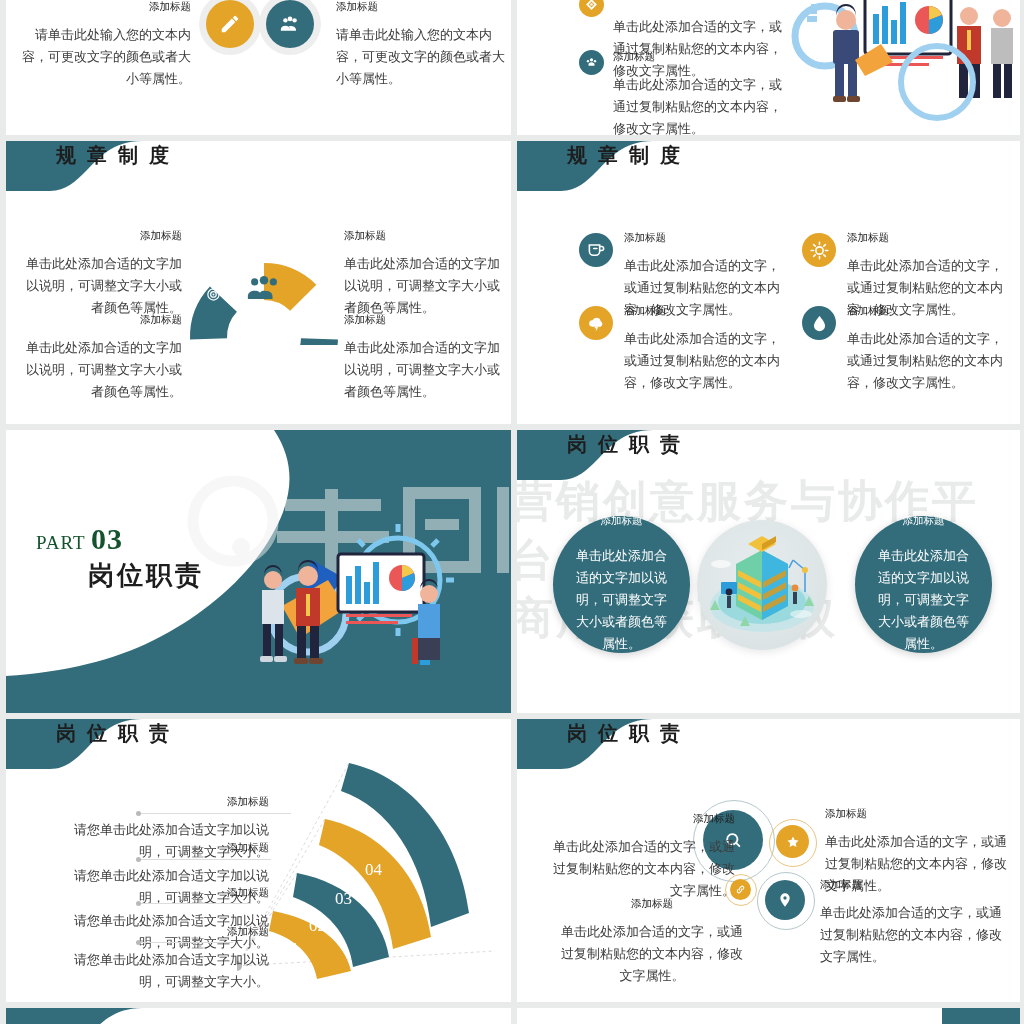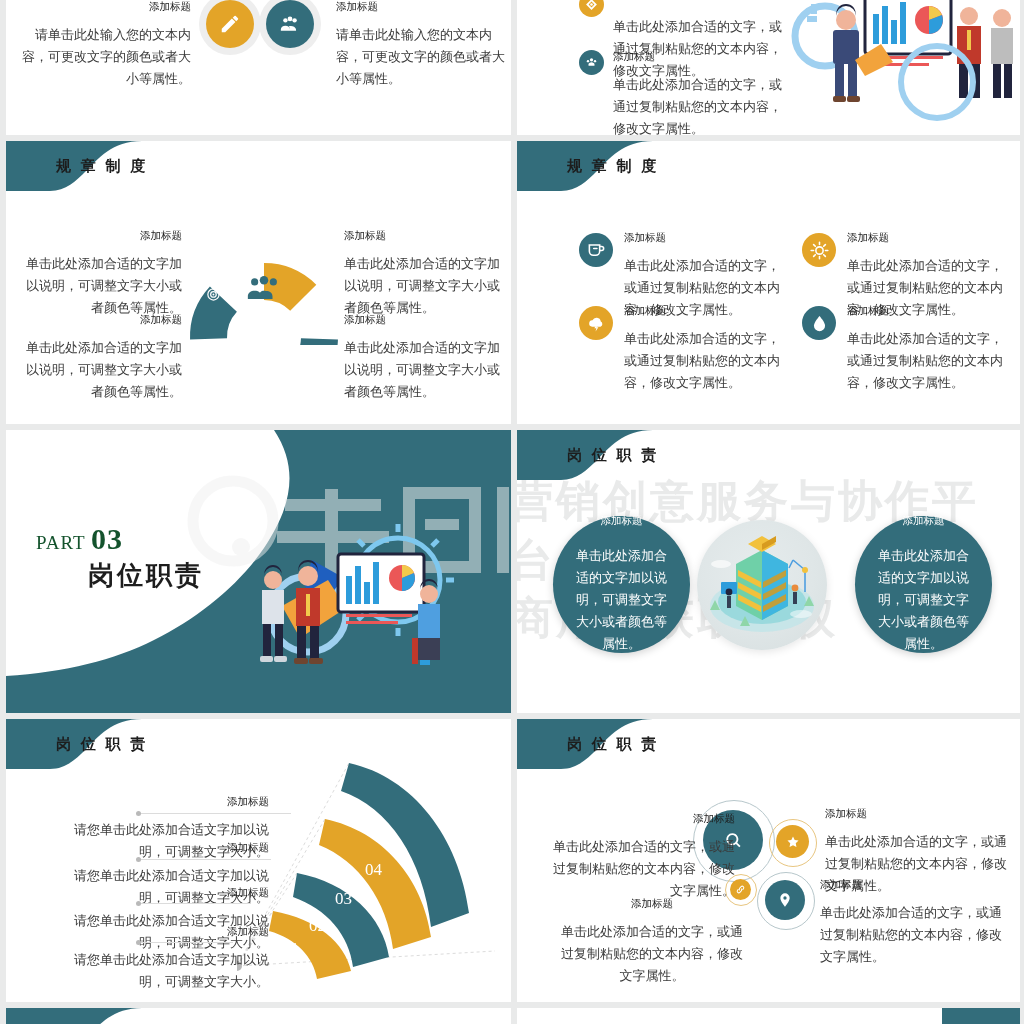--- a/index.html
+++ b/index.html
@@ -18,22 +18,22 @@
   .slide.r3{top:719px;height:283px;}
   .slide.r4{top:1008px;height:100px;}
   .slide.cL{left:6px;width:505px;}
   .slide.cR{left:517px;width:503px;}
 
   
   .corner{position:absolute;left:0;top:0;width:136px;height:50px;overflow:hidden;}
   .corner svg{display:block;}
 
   .slide-title{
-    position:absolute;left:50px;top:16px;
-    font-size:15px;font-weight:bold;color:#1d1d1d;
+    position:absolute;left:50px;top:1px;
+    font-size:20px;font-weight:bold;color:#1d1d1d;
     letter-spacing:3px;white-space:nowrap;
   }
 
   
   .h-title{font-size:10.5px;font-weight:normal;color:#1d1d1d;}
   .b-text{font-size:13px;color:#3a3a3a;line-height:1.7;margin-top:10px;}
 
   
   .r0 .pill-wrap{position:absolute;left:200px;top:118px;display:flex;gap:12px;}
   .pill{width:48px;height:48px;border-radius:50%;display:flex;align-items:center;justify-content:center;

